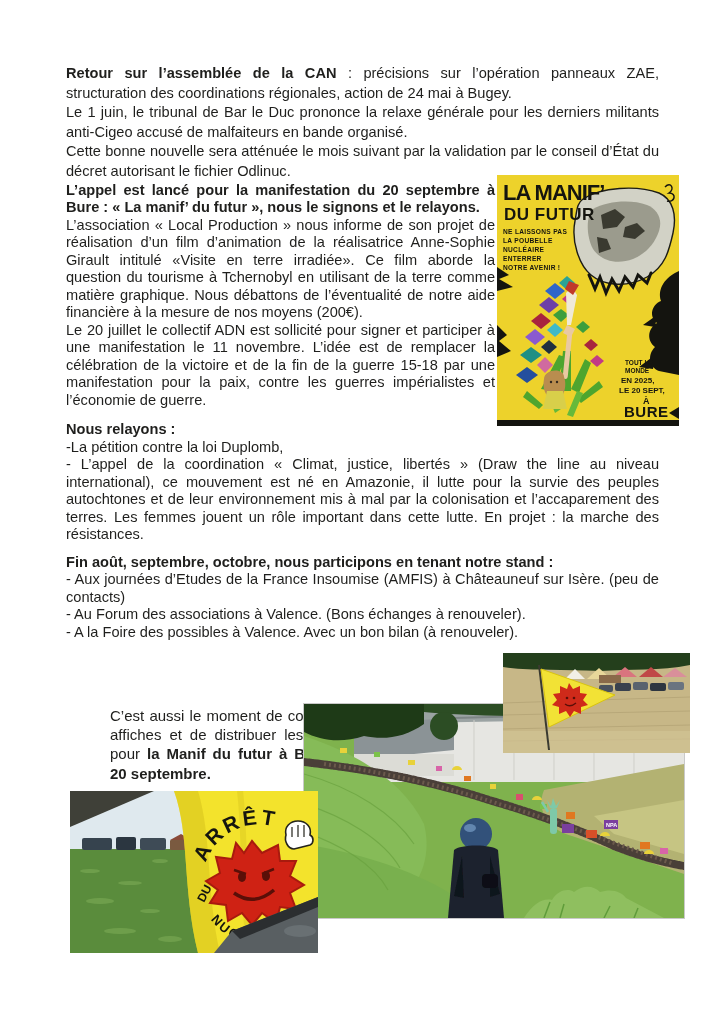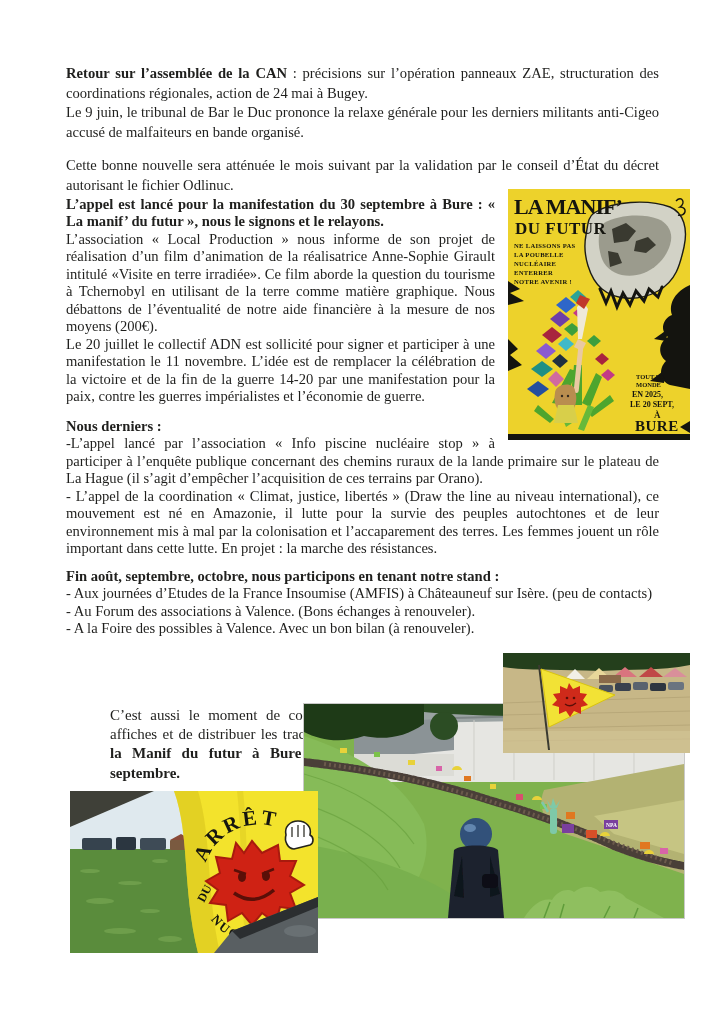--- a/index.html
+++ b/index.html
@@ -1,45 +1,45 @@
 <!DOCTYPE html>
 <html><head>
 <meta charset="utf-8">
 <style>
   html,body{margin:0;padding:0;background:#ffffff;}
   .page{
     position:relative;width:724px;height:1024px;background:#ffffff;
-    font-family:Liberation Serif, serif;color:#1f1f1d;overflow:hidden;
+    font-family:Liberation Sans, sans-serif;color:#1f1f1d;overflow:hidden;
   }
   .content{position:absolute;left:66px;top:64px;width:593px;font-size:14.6px;}
   .intro{line-height:19.6px;text-align:justify;}
-  .p2{margin-top:14px;}
+  .p2{margin-top:0;}
   .tight{line-height:17.5px;text-align:justify;}
   .bold{font-weight:bold;}
   .poster-float{float:right;width:164px;height:252px;position:relative;}
-  .poster-wrap{position:absolute;left:13px;top:-7px;width:216px;height:251px;}
+  .poster-wrap{position:absolute;left:2px;top:-7px;width:216px;height:251px;}
   .sec{margin-top:12px;}
   .sec-stand{margin-top:10px;}
   .cest-aussi{position:absolute;left:66px;top:706px;width:238px;font-size:15px;line-height:19.2px;text-align:justify;margin-left:44px;}
   .photo{position:absolute;}
   .photo svg{display:block;}
   #crowd-photo{left:303px;top:703px;width:380px;height:214px;z-index:1;border:1px solid #c9c9c9;}
   #flag-tr-photo{left:503px;top:653px;width:187px;height:100px;z-index:2;}
   #flag-left-photo{left:70px;top:791px;width:248px;height:162px;z-index:3;}
 </style>
 </head>
 <body>
 
 <div class="page">
 
   <div class="content">
 
     <div class="intro">
       <span class="bold">Retour sur l’assemblée de la CAN</span><span> : précisions sur l’opération panneaux ZAE, structuration des coordinations régionales, action de 24 mai à Bugey.</span><br>
-      <span>Le 9 juin, le tribunal de Bar le Duc prononce la relaxe générale pour les derniers militants anti-Cigeo accusé de malfaiteurs en bande organisé.</span>
+      <span>Le 1 juin, le tribunal de Bar le Duc prononce la relaxe générale pour les derniers militants anti-Cigeo accusé de malfaiteurs en bande organisé.</span>
     </div>
 
     <div class="intro p2">Cette bonne nouvelle sera atténuée le mois suivant par la validation par le conseil d’État du décret autorisant le fichier Odlinuc.</div>
 
     <div class="tight">
       <div class="poster-float">
         <div class="poster-wrap photo">
 
           <svg width="182" height="251" viewBox="0 0 182 251">
             <rect x="0" y="0" width="182" height="251" fill="#edd22b"></rect>
@@ -105,28 +105,28 @@
               <text x="122" y="218" font-size="8" font-weight="bold">LE 20 SEPT,</text>
               <text x="146" y="229" font-size="9" font-weight="bold">À</text>
               <text x="127" y="242" font-size="15" font-weight="bold" letter-spacing="0.5">BURE</text>
             </g>
             <rect x="0" y="245" width="182" height="6" fill="#14140f"></rect>
             <path d="M182,232 l-10,6 l10,6 Z" fill="#14140f"></path>
           </svg>
         </div>
       </div>
 
-      <div class="bold">L’appel est lancé pour la manifestation du 30 septembre à Bure : « La manif’ du futur », nous le signons et le relayons.</div>
+      <div class="bold">L’appel est lancé pour la manifestation du 20 septembre à Bure : « La manif’ du futur », nous le signons et le relayons.</div>
       <div>L’association « Local Production » nous informe de son projet de réalisation d’un film d’animation de la réalisatrice Anne-Sophie Girault intitulé «Visite en terre irradiée». Ce film aborde la question du tourisme à Tchernobyl en utilisant de la terre comme matière graphique. Nous débattons de l’éventualité de notre aide financière à la mesure de nos moyens (200€).</div>
-      <div>Le 20 juillet le collectif ADN est sollicité pour signer et participer à une manifestation le 11 novembre. L’idée est de remplacer la célébration de la victoire et de la fin de la guerre 14-20 par une manifestation pour la paix, contre les guerres impérialistes et l’économie de guerre.</div>
+      <div>Le 20 juillet le collectif ADN est sollicité pour signer et participer à une manifestation le 11 novembre. L’idée est de remplacer la célébration de la victoire et de la fin de la guerre 15-18 par une manifestation pour la paix, contre les guerres impérialistes et l’économie de guerre.</div>
     </div>
 
     <div class="tight sec">
-      <div class="bold">Nous derniers :</div>
-      <div>-L’appel lancé par l’association « Info piscine nucléaire stop » à participer à l’enquête publique concernant des chemins ruraux de la lande primaire sur le plateau de La Hague (il s’agit d’empêcher l’acquisition de ces terrains par Orano).</div>
+      <div class="bold">Nous relayons :</div>
+      <div>-La pétition contre la loi Duplomb,</div>
       <div>- L’appel de la coordination « Climat, justice, libertés » (Draw the line au niveau international), ce mouvement est né en Amazonie, il lutte pour la survie des peuples autochtones et de leur environnement mis à mal par la colonisation et l’accaparement des terres. Les femmes jouent un rôle important dans cette lutte. En projet : la marche des résistances.</div>
     </div>
 
     <div class="tight sec-stand sec">
       <div class="bold">Fin août, septembre, octobre, nous participons en tenant notre stand :</div>
       <div>- Aux journées d’Etudes de la France Insoumise (AMFIS) à Châteauneuf sur Isère. (peu de contacts)</div>
       <div>- Au Forum des associations à Valence. (Bons échanges à renouveler).</div>
       <div>- A la Foire des possibles à Valence. Avec un bon bilan (à renouveler).</div>
     </div>
   </div>

